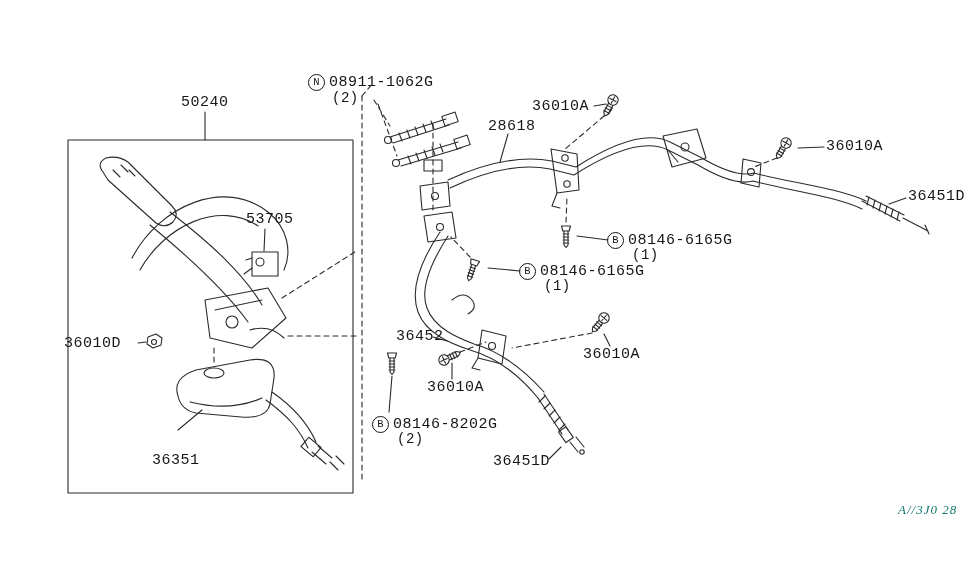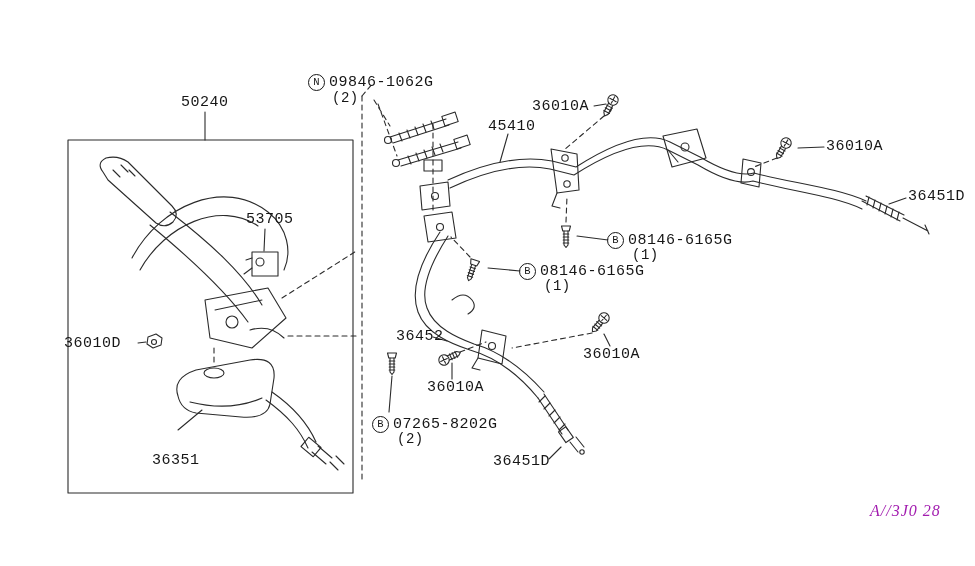--- a/index.html
+++ b/index.html
@@ -17,21 +17,21 @@
     letter-spacing:0.5px;line-height:16px;
   }
   .circ{
     display:inline-block;width:15px;height:15px;border:1.2px solid #161616;
     border-radius:50%;font-size:10.5px;line-height:14px;text-align:center;
     vertical-align:1px;margin-right:4px;letter-spacing:0;
   }
   .qty{font-size:14px;}
   .code{
     position:absolute;font-family:"Liberation Serif","DejaVu Serif",serif;
-    font-style:italic;font-size:16px;color:#a21caf;letter-spacing:1px;
+    font-style:italic;font-size:13px;color:#0f766e;letter-spacing:1px;margin-left:28px;
   }
 </style>
 </head>
 <body>
 
 <div class="stage">
 
 <svg width="975" height="566" viewBox="0 0 975 566" xmlns="http://www.w3.org/2000/svg">
   <defs>
     <g id="screwA">
@@ -212,44 +212,44 @@
   </g>
   <g>
     <use href="#boltA" transform="translate(392,357)"></use>
   </g>
 </svg>
 
 <div class="lbl" style="left:181px;top:95px">50240</div>
 <div class="lbl" style="left:246px;top:212px">53705</div>
 <div class="lbl" style="left:64px;top:336px">36010D</div>
 <div class="lbl" style="left:152px;top:453px">36351</div>
-<div class="lbl" style="left:488px;top:119px">45410</div>
+<div class="lbl" style="left:488px;top:119px">28618</div>
 <div class="lbl" style="left:532px;top:99px">36010A</div>
 <div class="lbl" style="left:826px;top:139px">36010A</div>
 <div class="lbl" style="left:908px;top:189px">36451D</div>
 <div class="lbl" style="left:396px;top:329px">36452</div>
 <div class="lbl" style="left:583px;top:347px">36010A</div>
 <div class="lbl" style="left:427px;top:380px">36010A</div>
 <div class="lbl" style="left:493px;top:454px">36451D</div>
 
 <div class="lbl" style="left:308px;top:74px">
-  <span class="circ">N</span><span>09846-1062G</span>
+  <span class="circ">N</span><span>08911-1062G</span>
 </div>
 <div class="lbl qty" style="left:332px;top:90px">(2)</div>
 
 <div class="lbl" style="left:607px;top:232px">
   <span class="circ">B</span><span>08146-6165G</span>
 </div>
 <div class="lbl qty" style="left:632px;top:247px">(1)</div>
 
 <div class="lbl" style="left:519px;top:263px">
   <span class="circ">B</span><span>08146-6165G</span>
 </div>
 <div class="lbl qty" style="left:544px;top:278px">(1)</div>
 
 <div class="lbl" style="left:372px;top:416px">
-  <span class="circ">B</span><span>07265-8202G</span>
+  <span class="circ">B</span><span>08146-8202G</span>
 </div>
 <div class="lbl qty" style="left:397px;top:431px">(2)</div>
 
 <div class="code" style="left:870px;top:502px">A//3J0 28</div>
 
 </div>
 
 </body></html>

